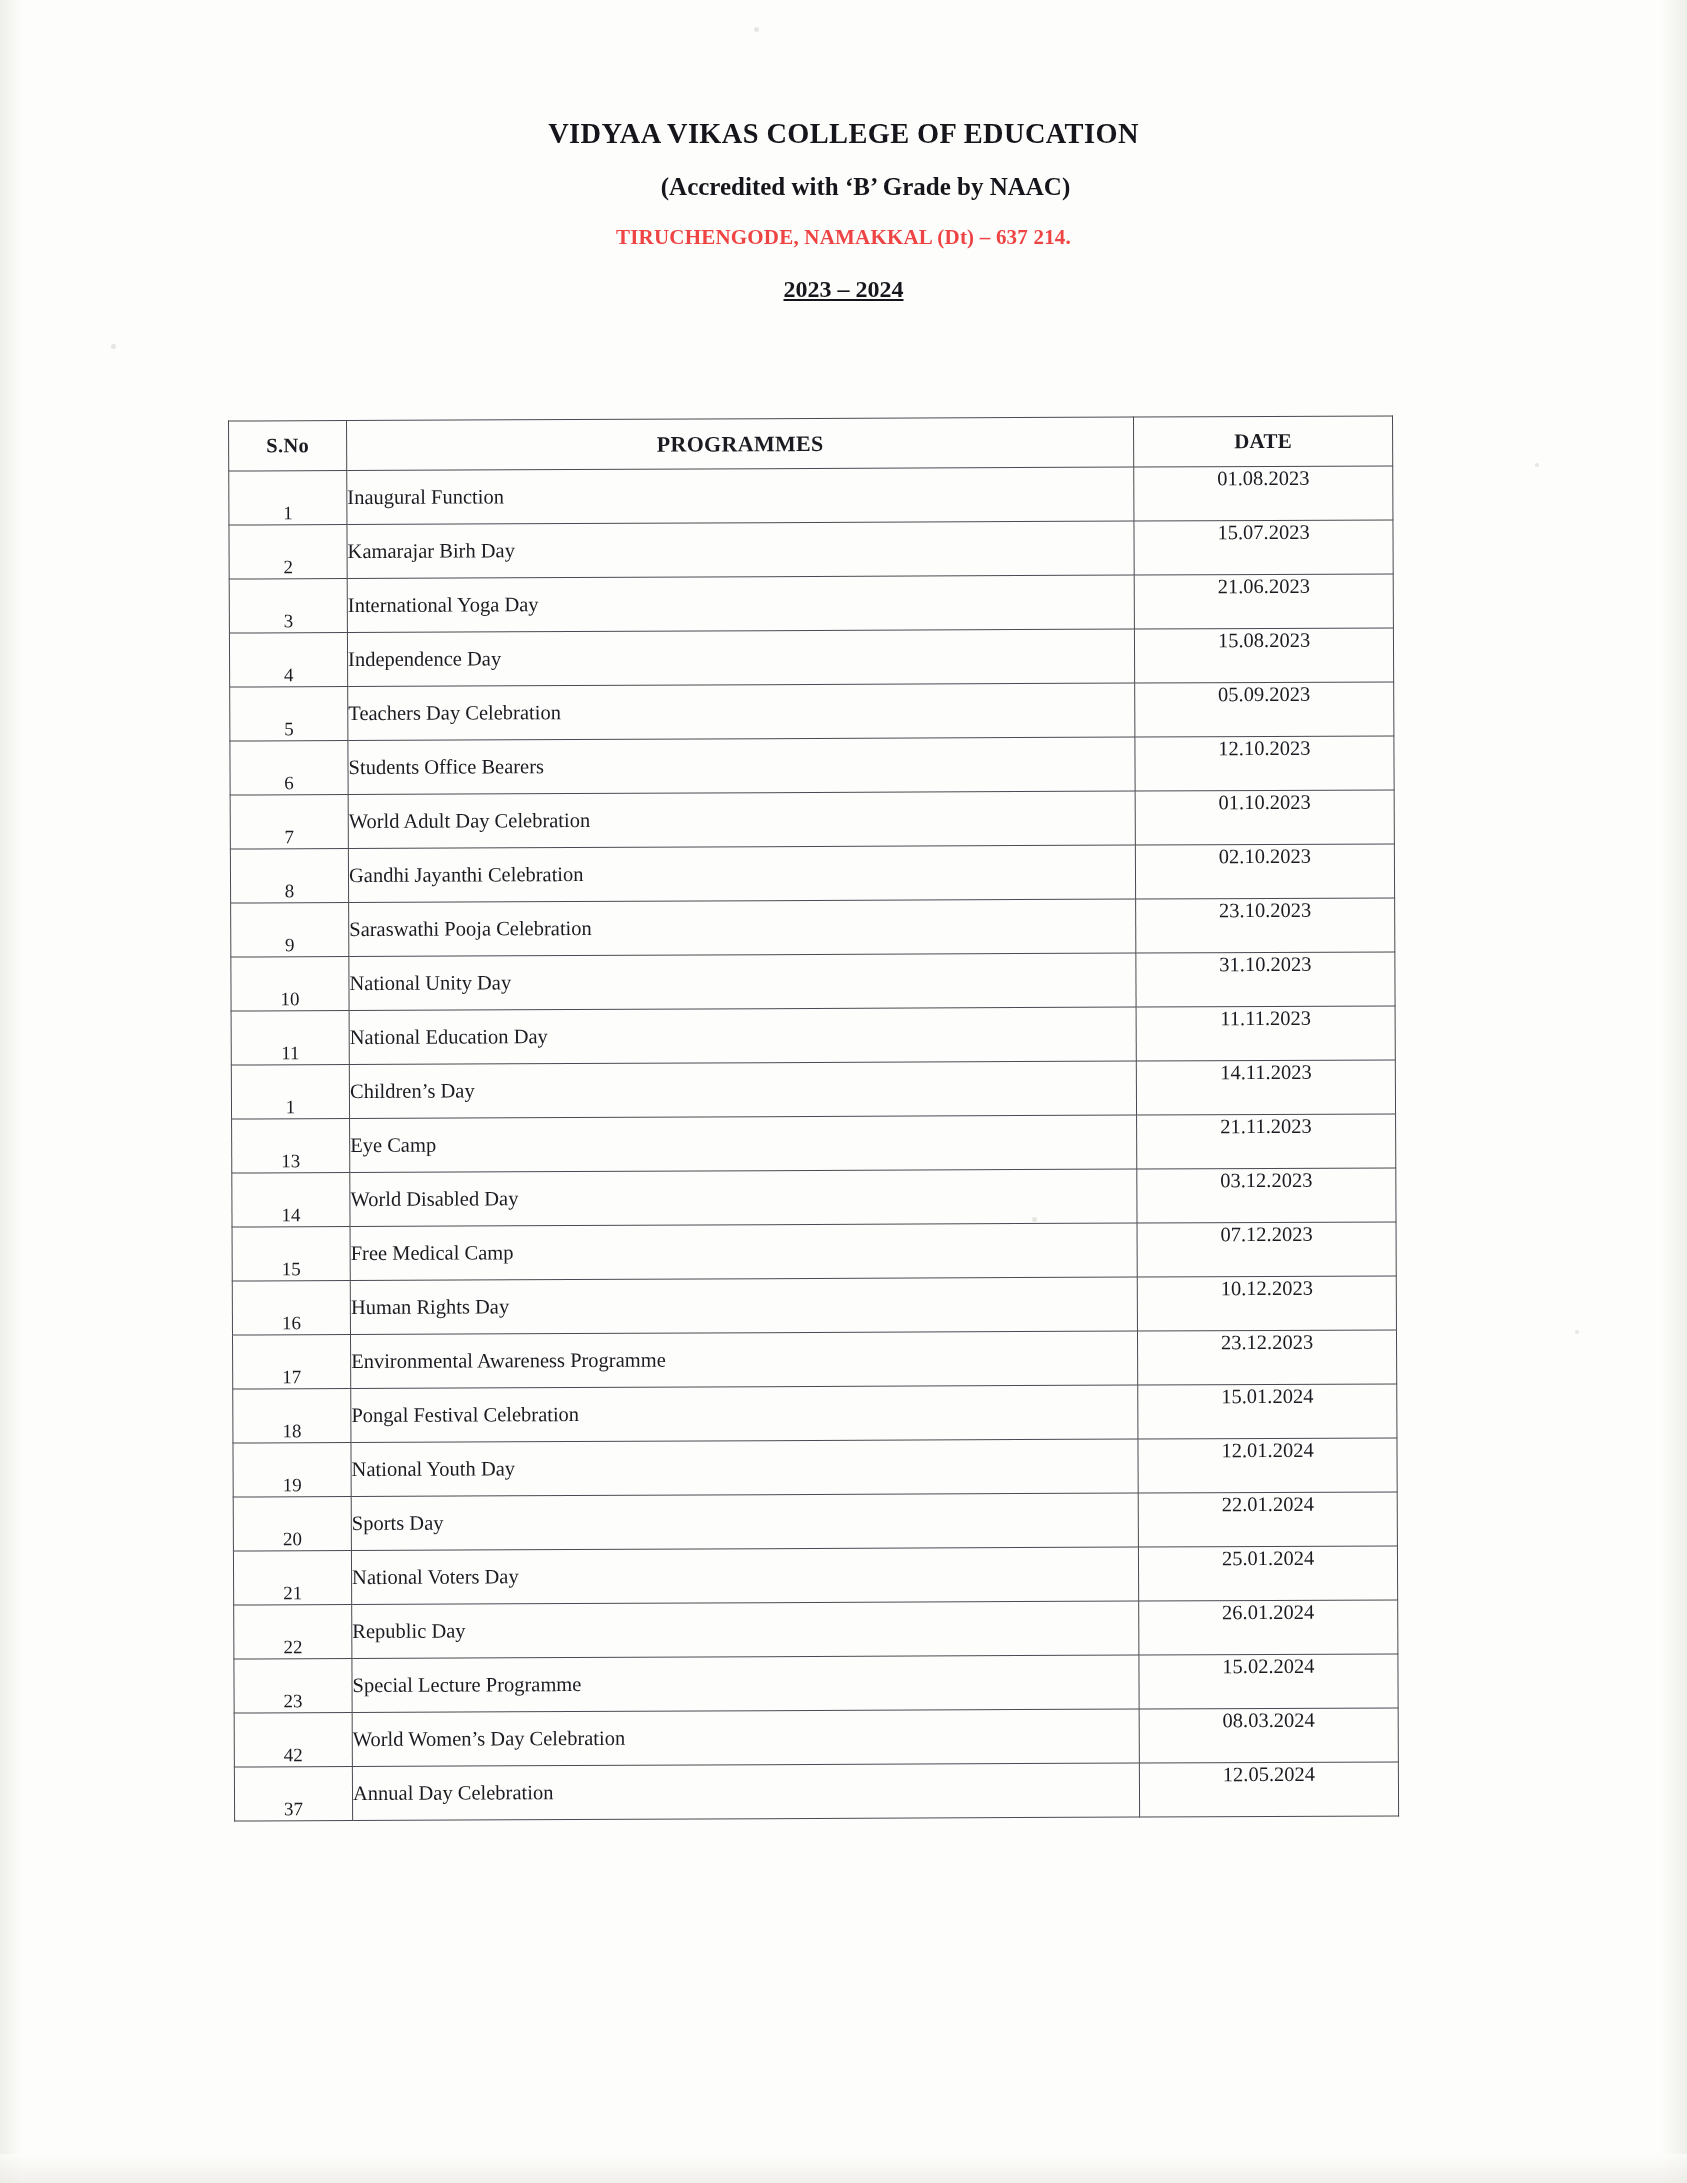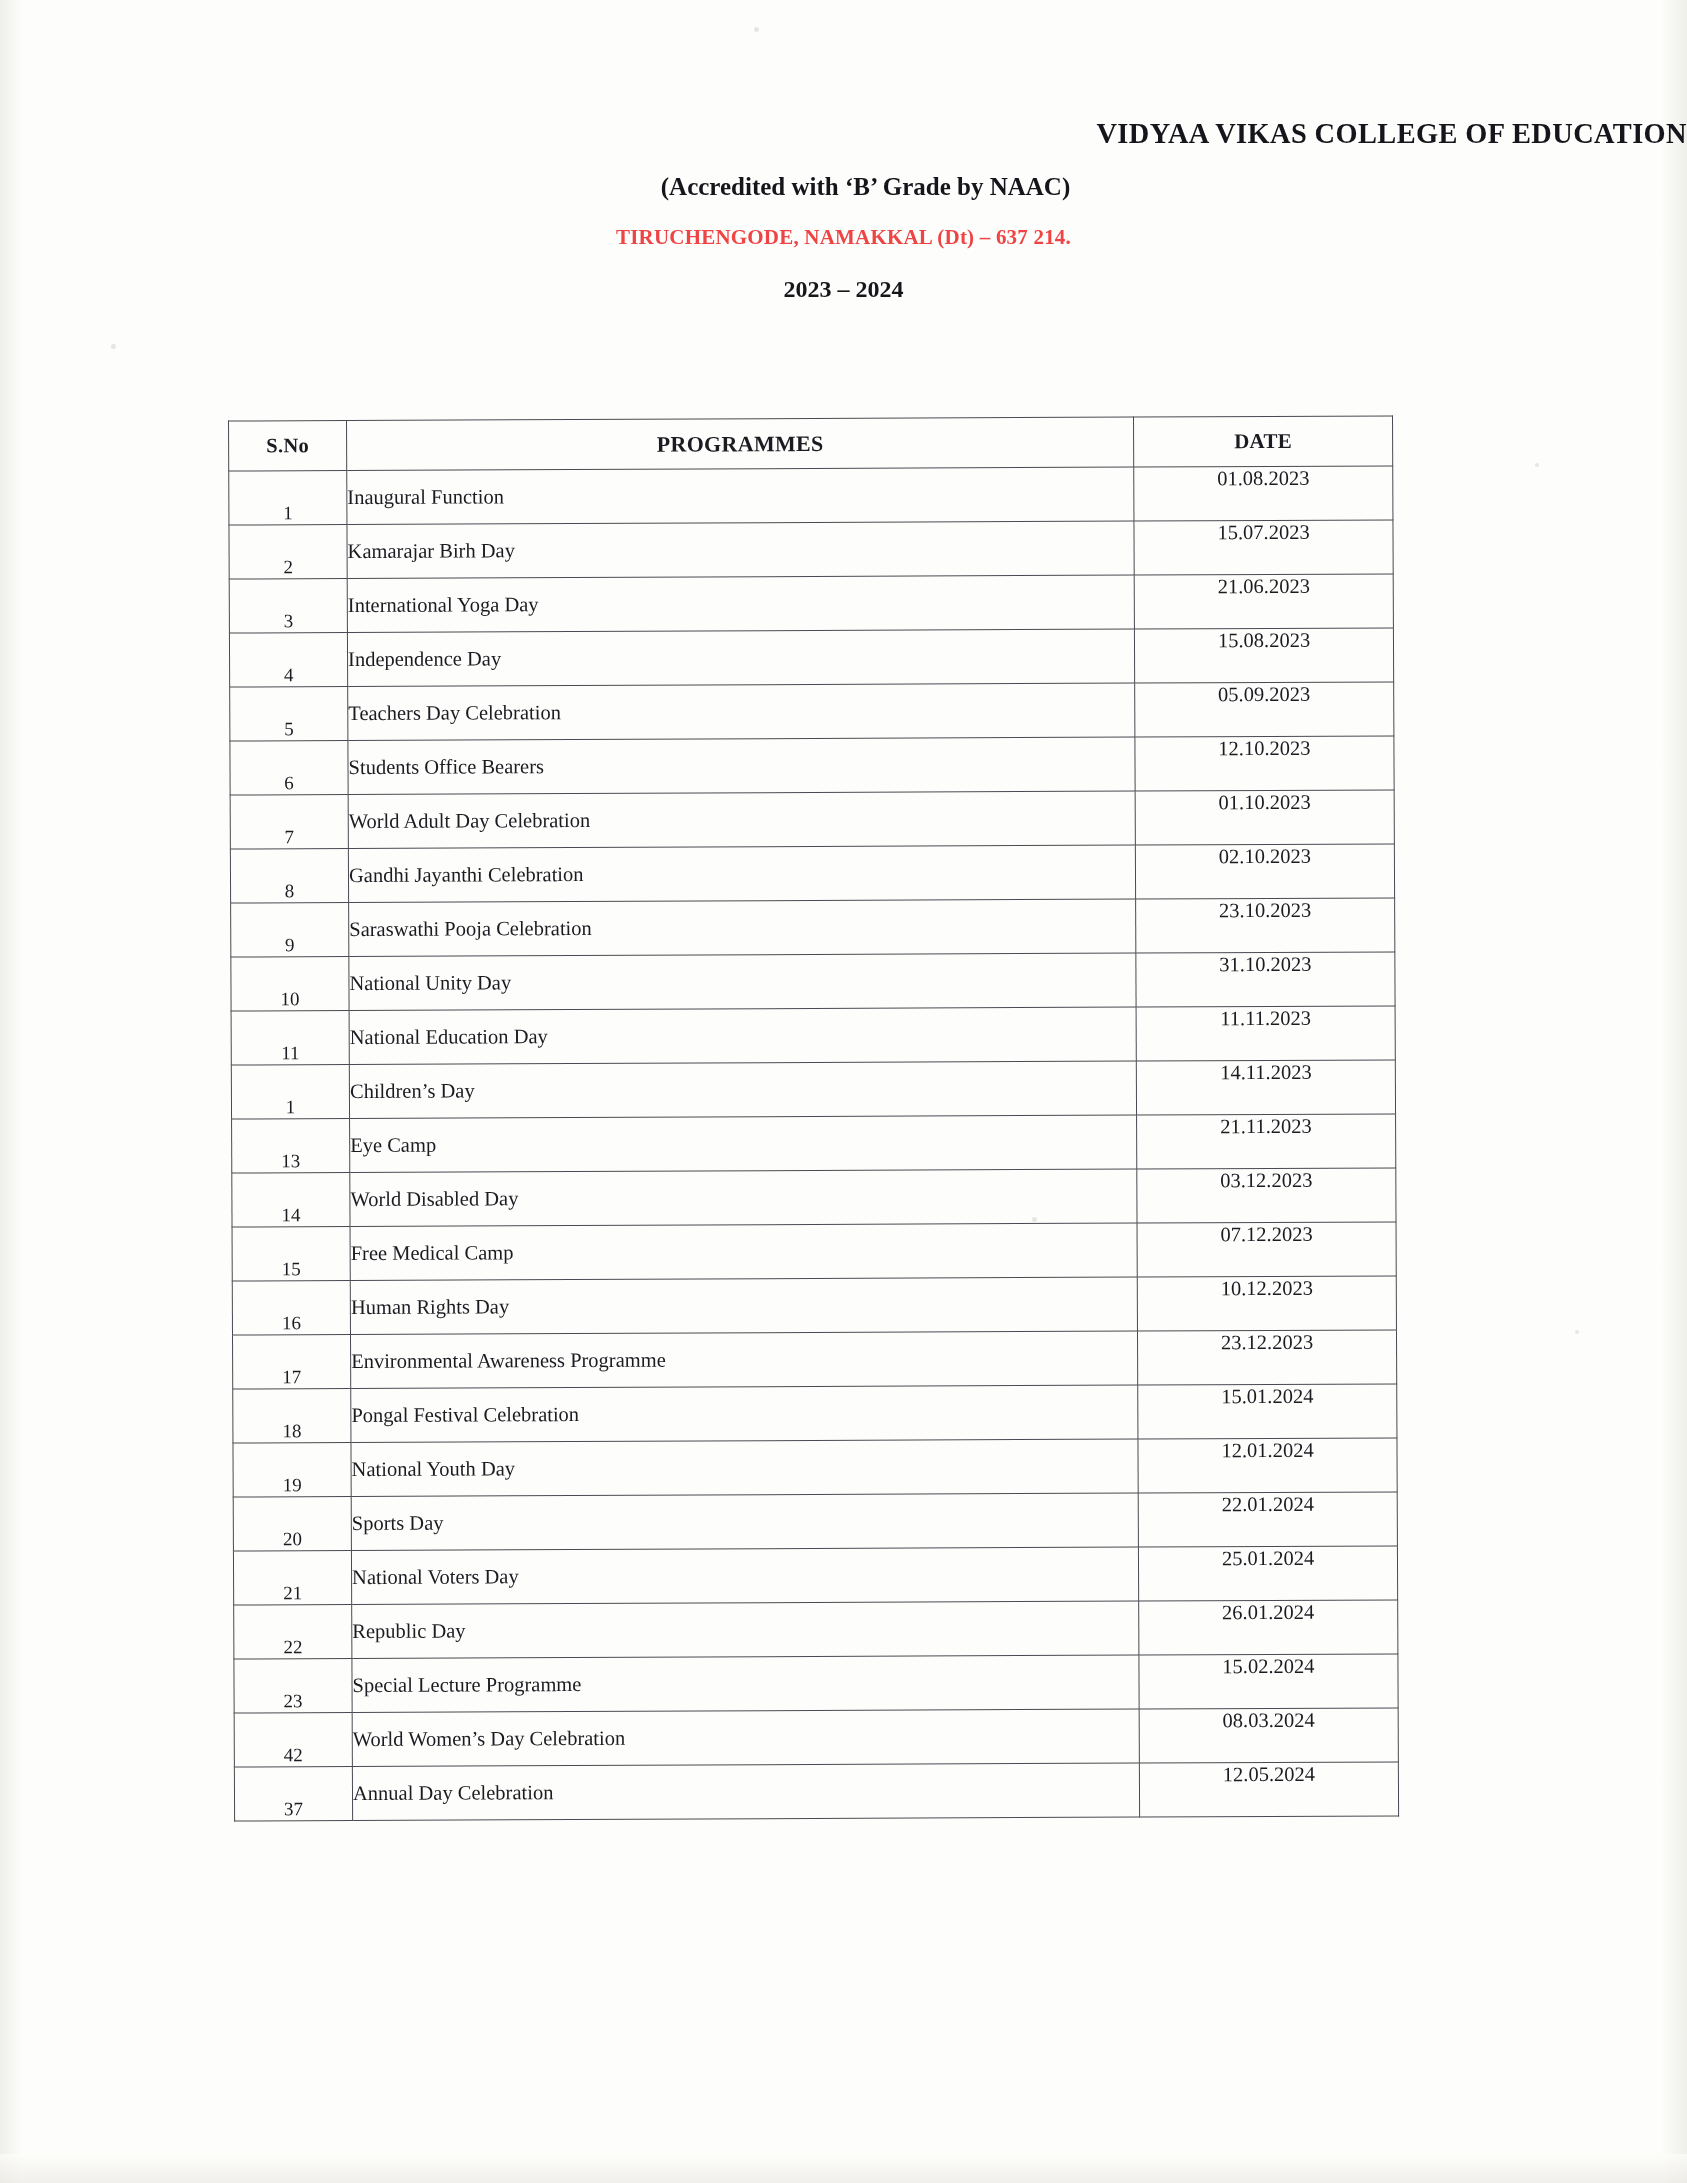--- a/index.html
+++ b/index.html
@@ -55,41 +55,41 @@
     top: 118px;
     width: 100%;
     text-align: center;
   }
   .doc-title {
     font-size: 28.4px;
     font-weight: bold;
     letter-spacing: 0.4px;
     margin: 0 0 22.5px 0;
     color: #15151b;
-    text-align: right;
   }
   .doc-sub1 {
     font-size: 25px;
     font-weight: bold;
     margin: 0 0 24px 0;
     color: #15151b;
     padding-left: 44px;
   }
   .doc-sub2 {
     font-size: 21px;
     font-weight: bold;
     letter-spacing: 0.2px;
     margin: 0 0 26.5px 0;
     color: #ef4444;
   }
   .doc-year {
     font-size: 24px;
     font-weight: bold;
     margin: 0;
     color: #15151b;
+    text-decoration: underline;
   }
 
   .table-wrap {
     position: absolute;
     left: 228px;
     top: 418px;
     width: 1164px;
   }
   table.schedule {
     border-collapse: collapse;

